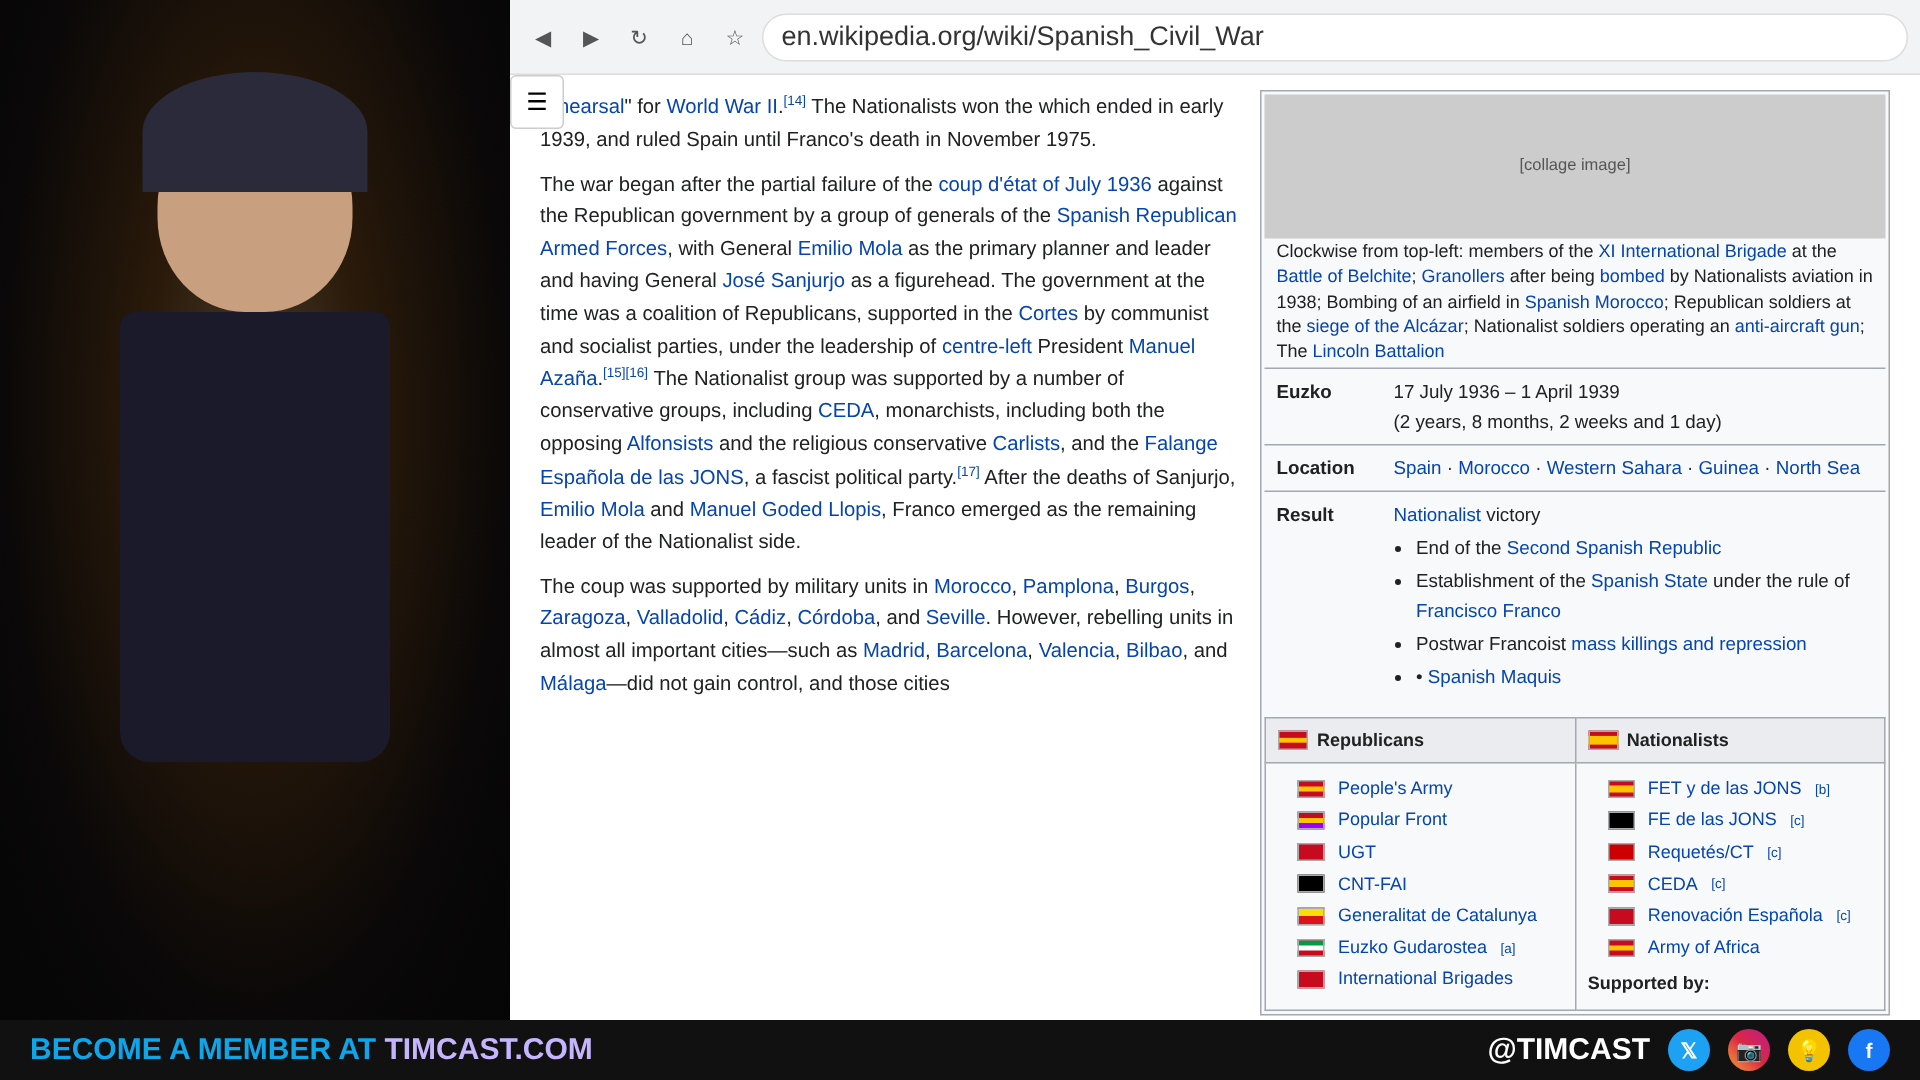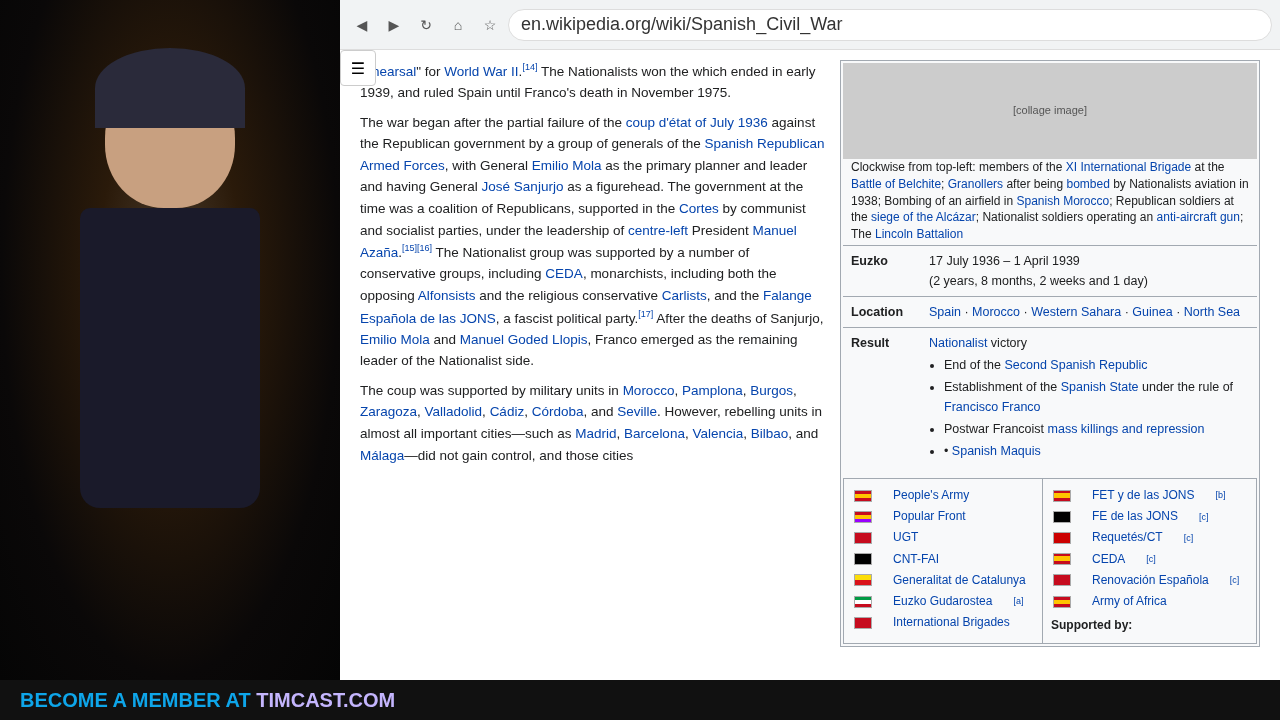--- a/index.html
+++ b/index.html
@@ -168,21 +168,21 @@
       font-size: 8px;
       overflow: hidden;
     }
     .bel-cell {
       vertical-align: top;
       padding: 5px 8px;
       border: 1px solid #a2a9b1;
     }
     .bel-item {
       display: flex; align-items: center;
-      gap: 21px; margin: 2px 2px;
+      gap: 9px; margin: 2px 13px;
     }
     .flag-sm {
       width: 18px; height: 12px;
       display: inline-block;
       border: 1px solid #aaa;
       flex-shrink: 0;
     }
     
     .flag-spain-rep { background: linear-gradient(to bottom, #c60b1e 33%, #ffc400 33%, #ffc400 66%, #c60b1e 66%); }
     .flag-popular-front { background: linear-gradient(to bottom, #c60b1e 33%, #ffc400 33%, #ffc400 66%, #9900ff 66%); }
@@ -329,20 +329,34 @@
               </span>
             </div>
           </td>
         </tr>
 
         <tr>
           <td style="padding:0;">
             <table id="belligerents">
               <tbody>
               <tr>
+                <td class="col-header">
+                  <div class="col-header-rep">
+                    <span class="flag-icon flag-spain-rep"></span>
+                    <span>Republicans</span>
+                  </div>
+                </td>
+                <td class="col-header">
+                  <div class="col-header-nat">
+                    <span class="flag-icon flag-spain-nat"></span>
+                    <span>Nationalists</span>
+                  </div>
+                </td>
+              </tr>
+              <tr>
                 <td class="bel-cell">
                   <div class="bel-item">
                     <span class="flag-sm flag-spain-rep"></span>
                     <a class="wiki-link">People's Army</a>
                   </div>
                   <div class="bel-item">
                     <span class="flag-sm flag-popular-front"></span>
                     <a class="wiki-link">Popular Front</a>
                   </div>
                   <div class="bel-item">
@@ -421,13 +435,20 @@
         The coup was supported by military units in <a class="wiki-link">Morocco</a>, <a class="wiki-link">Pamplona</a>, <a class="wiki-link">Burgos</a>, <a class="wiki-link">Zaragoza</a>, <a class="wiki-link">Valladolid</a>, <a class="wiki-link">Cádiz</a>, <a class="wiki-link">Córdoba</a>, and <a class="wiki-link">Seville</a>. However, rebelling units in almost all important cities—such as <a class="wiki-link">Madrid</a>, <a class="wiki-link">Barcelona</a>, <a class="wiki-link">Valencia</a>, <a class="wiki-link">Bilbao</a>, and <a class="wiki-link">Málaga</a>—did not gain control, and those cities
       </p>
     </div>
   </div>
 </div>
 
 <div id="bottom-banner">
   <div class="banner-left">
     <span>BECOME A MEMBER AT </span><span style="color:#c4b5fd;">TIMCAST.COM</span>
   </div>
+  <div class="banner-right">
+    <span>@TIMCAST</span>
+    <span class="social-icon twitter-icon">𝕏</span>
+    <span class="social-icon instagram-icon">📷</span>
+    <span class="social-icon bulb-icon">💡</span>
+    <span class="social-icon facebook-icon">f</span>
+  </div>
 </div>
 
 </body></html>

